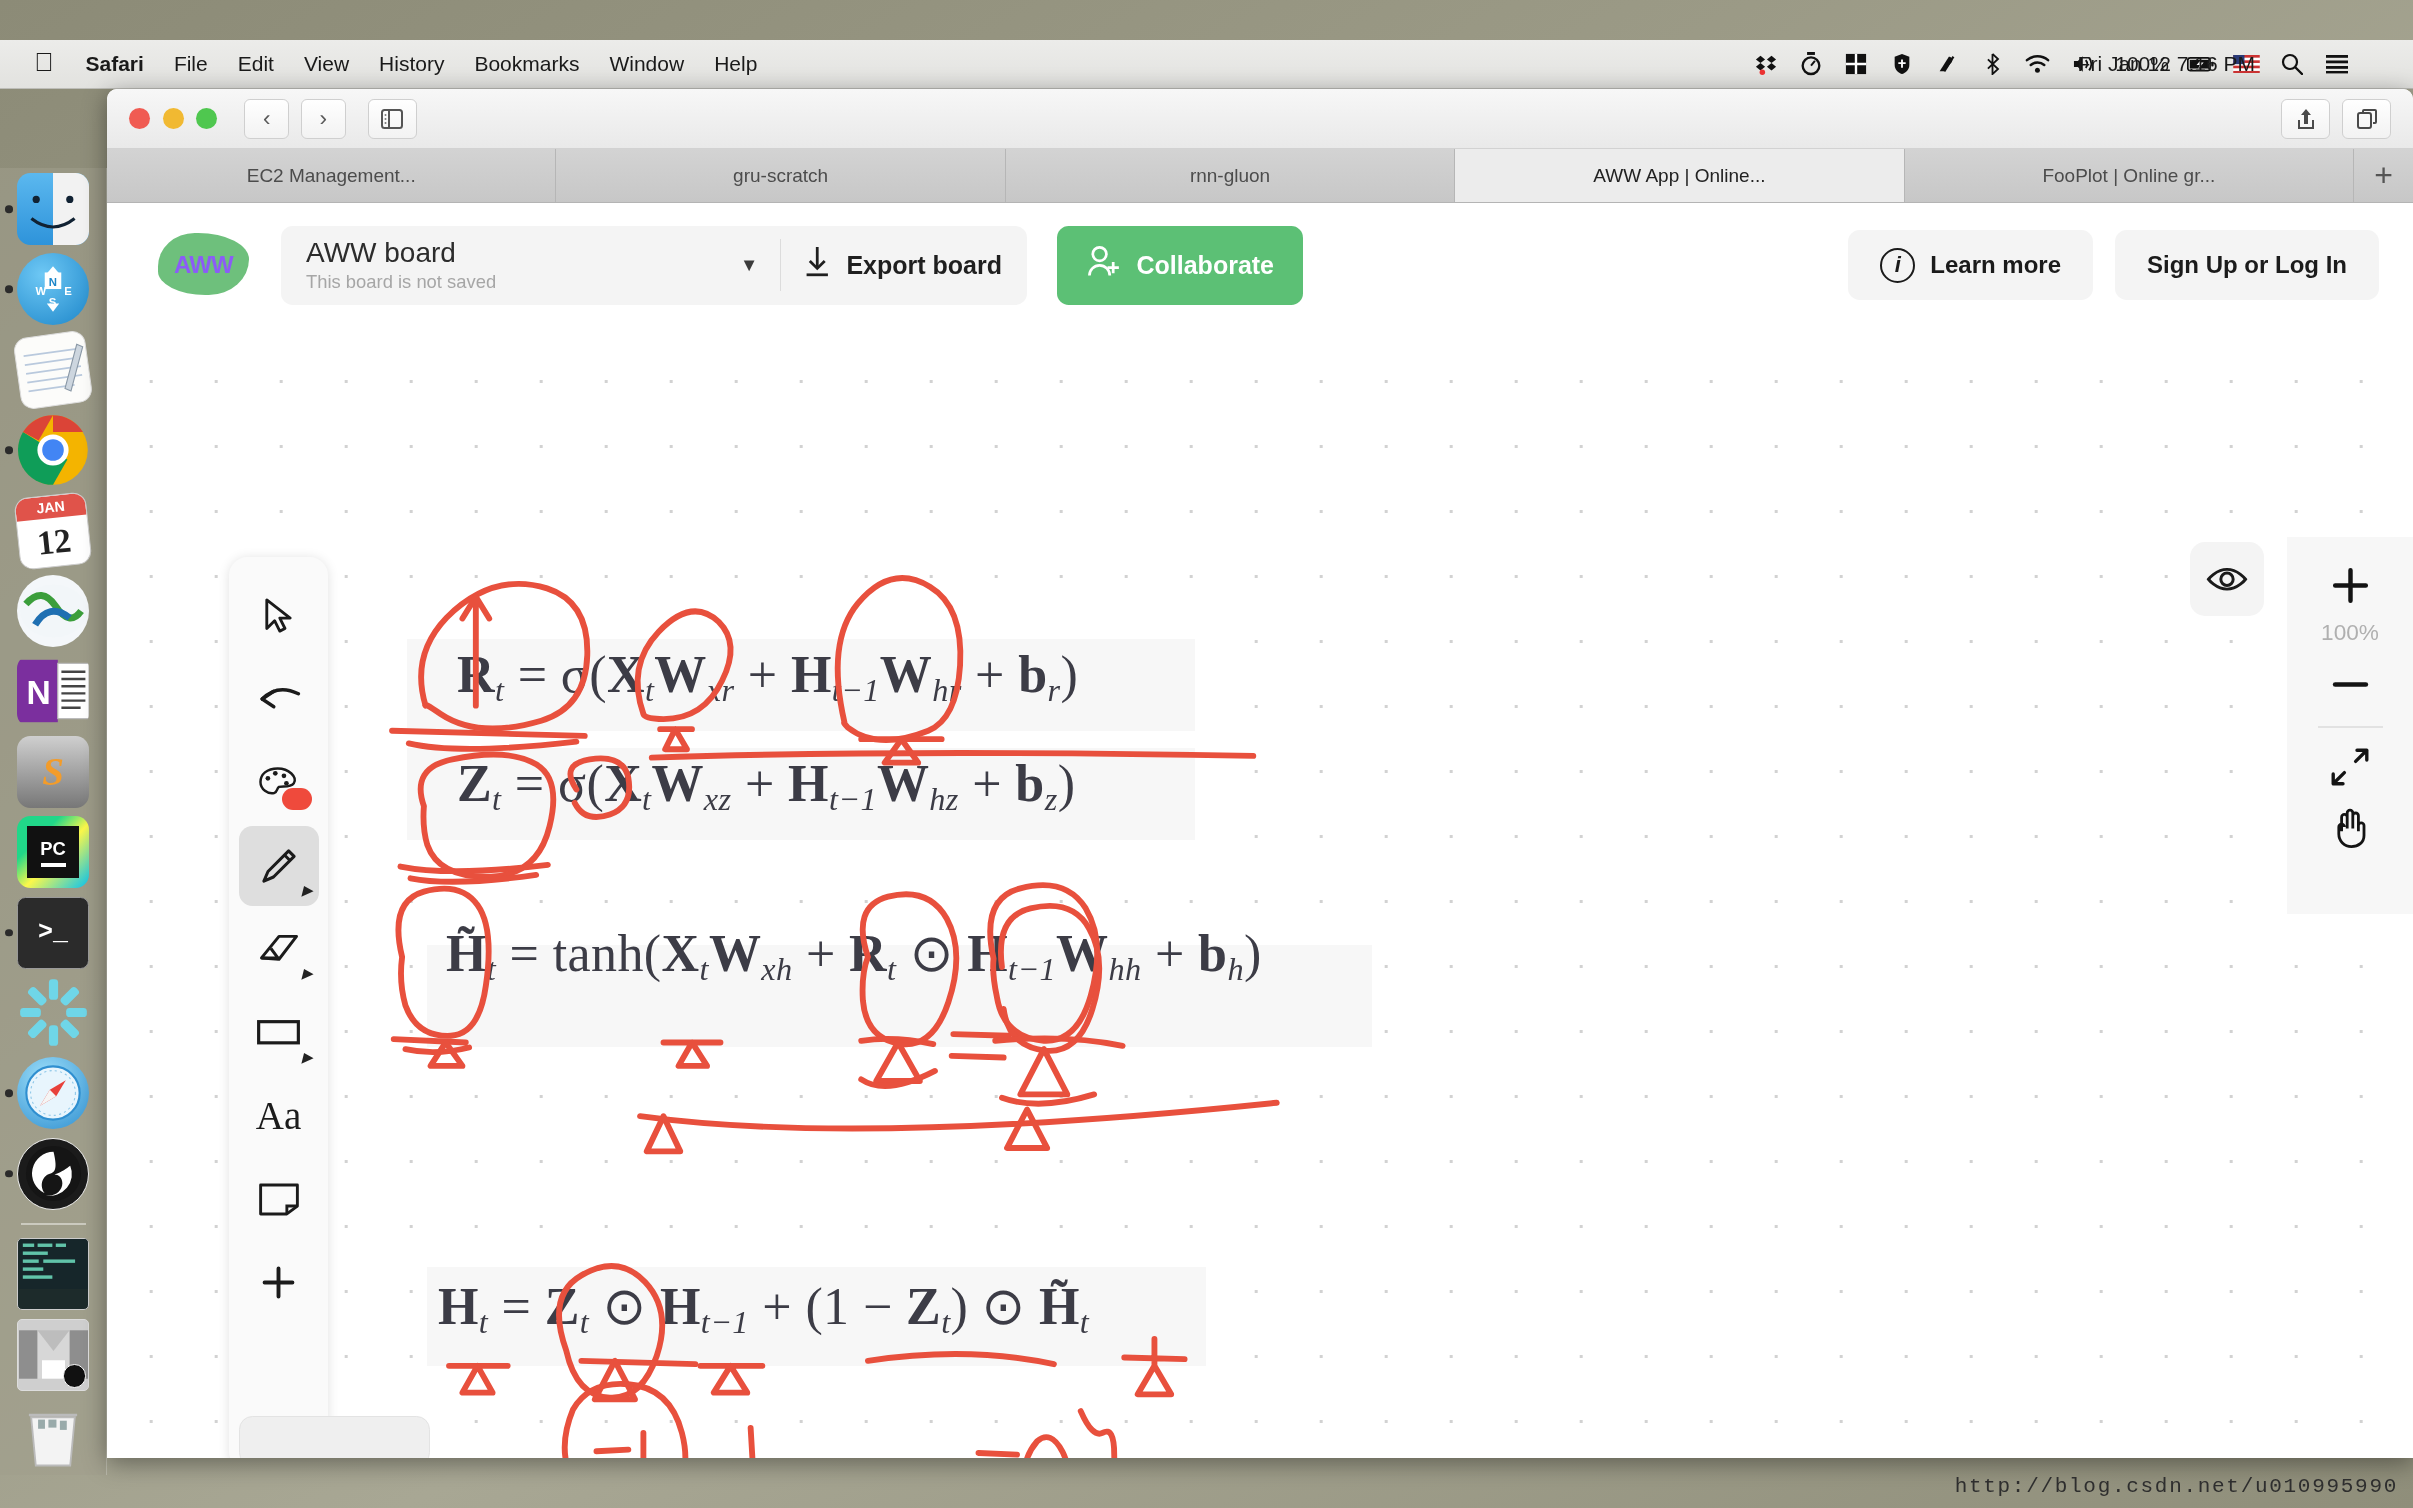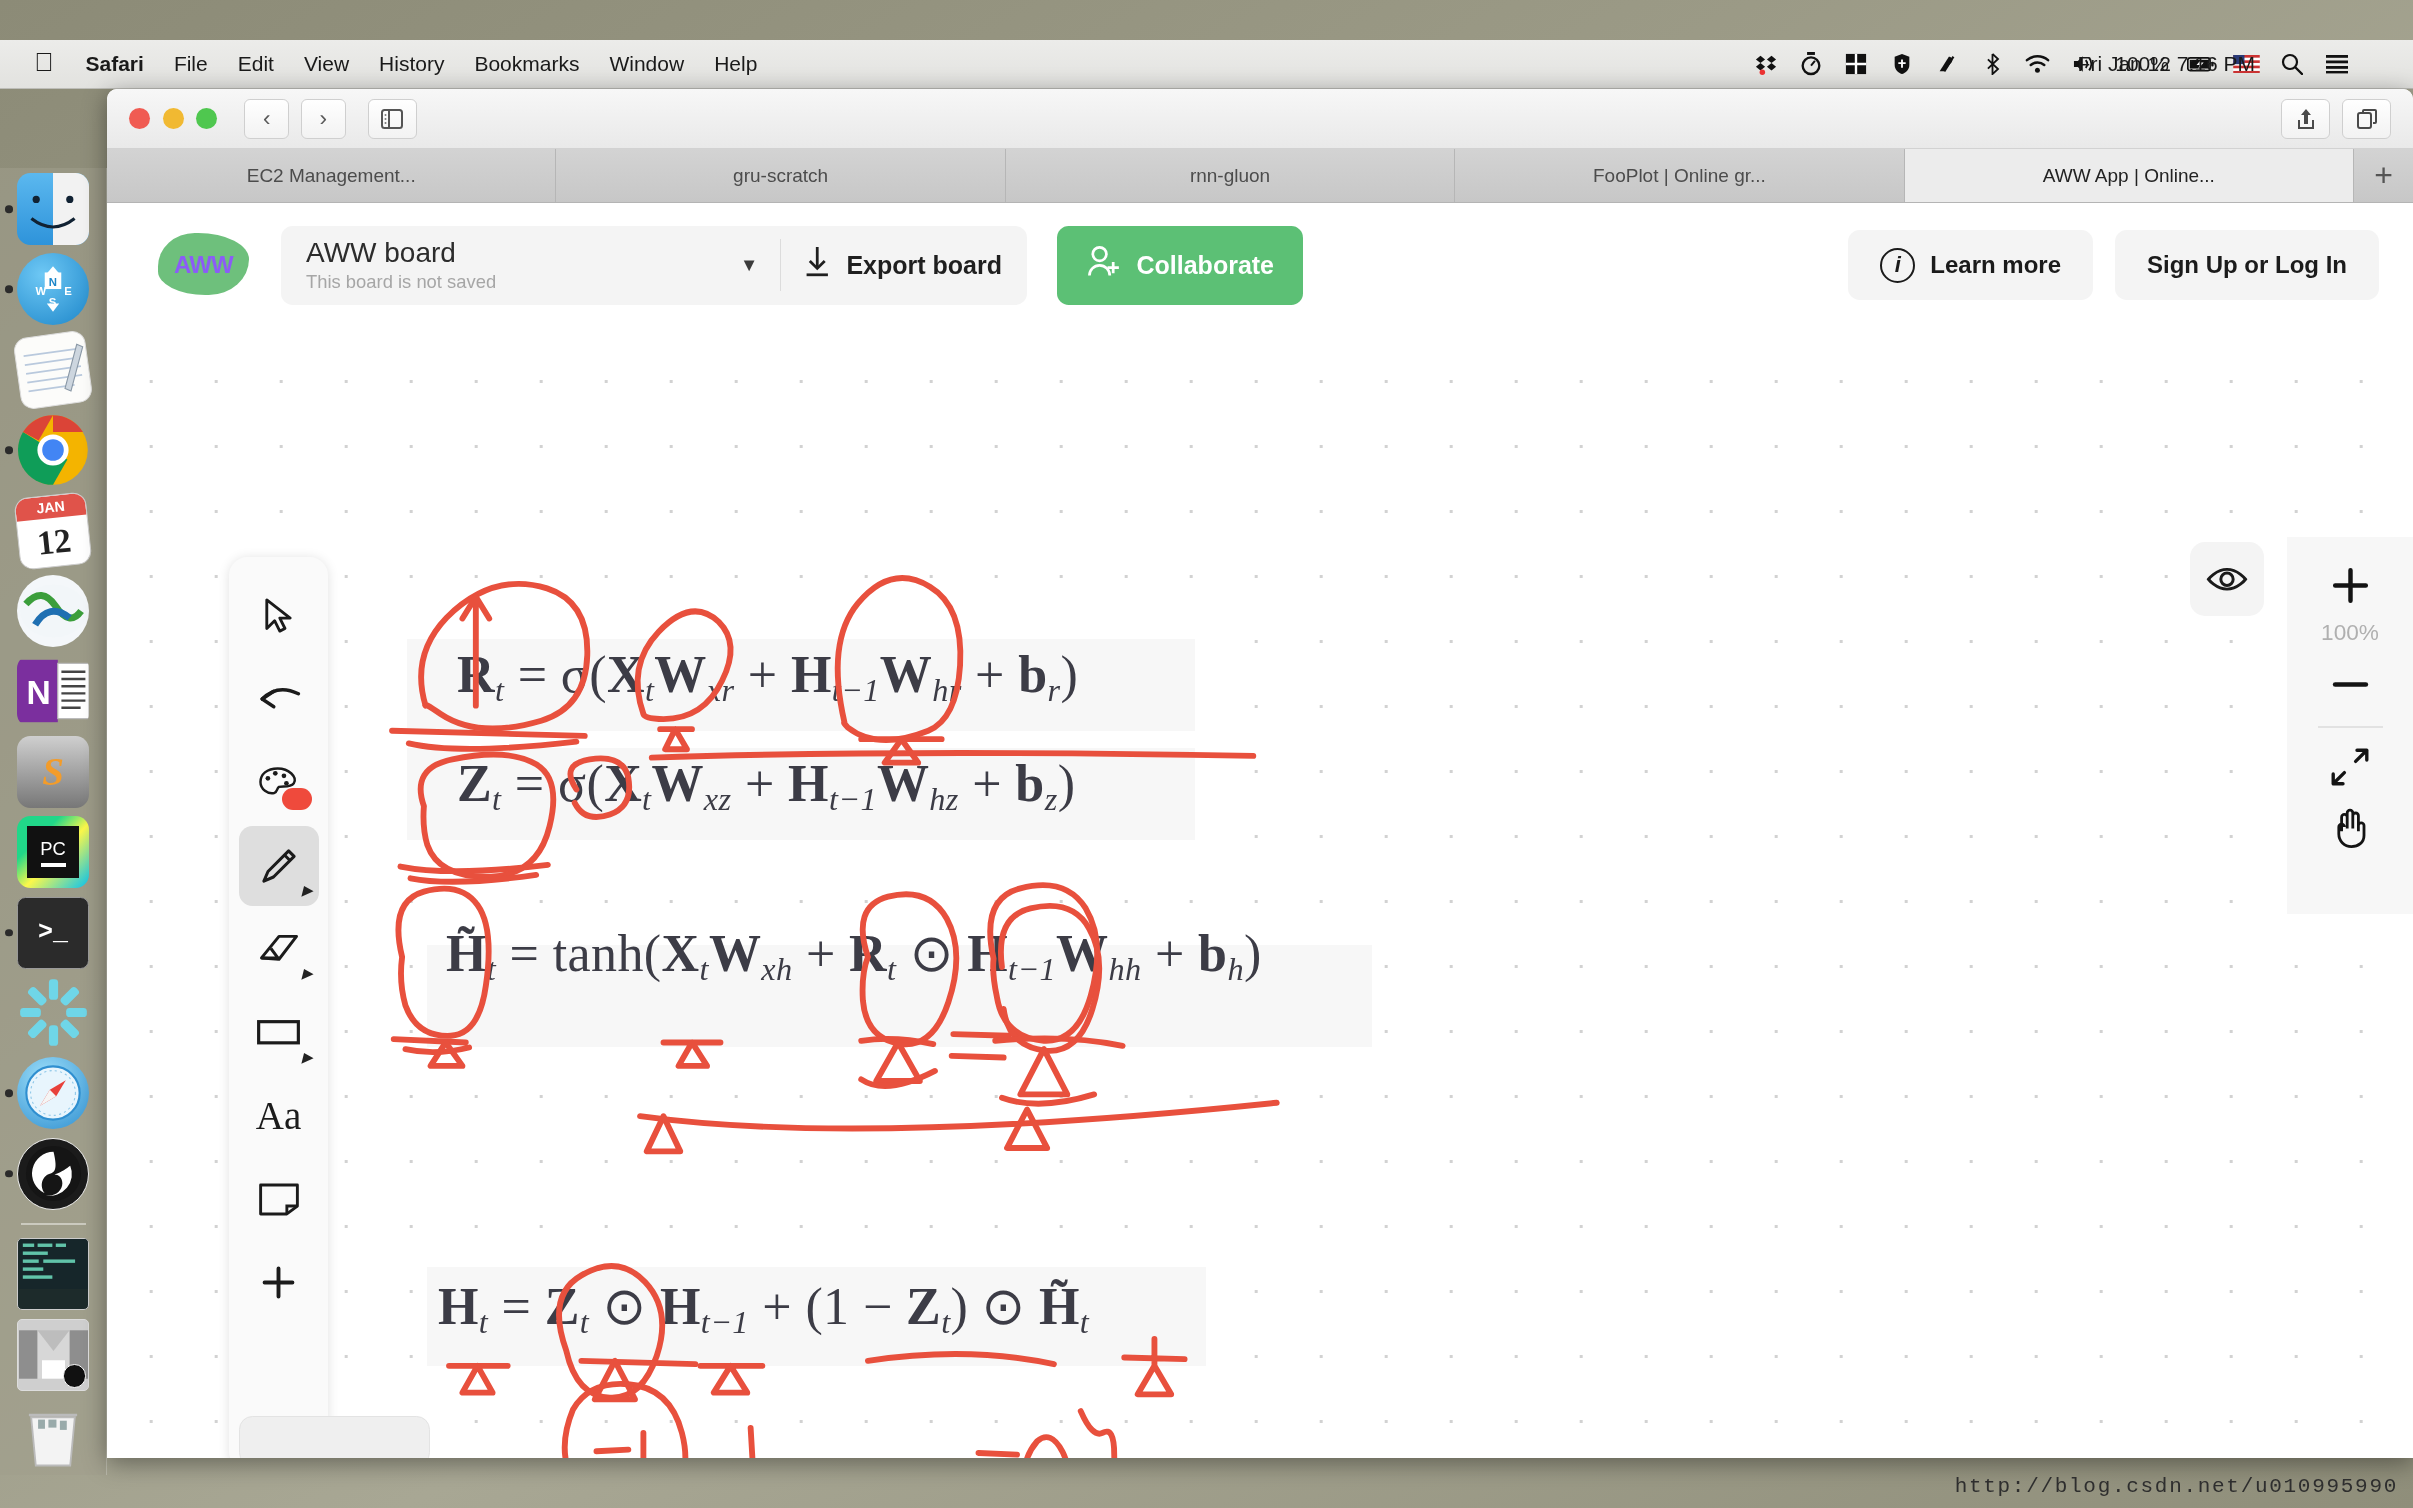--- a/index.html
+++ b/index.html
@@ -364,21 +364,21 @@
   <div class="dock-row">
     <div class="dock-icon" style="background:linear-gradient(#cfcfcf,#777);">
       <div style="font-family:'Liberation Serif',serif;font-size:39px;font-style:italic;color:#f39c2a;">S</div>
     </div>
   </div>
 
   <div class="dock-row">
     <div class="dock-icon" style="background:linear-gradient(135deg,#21d789 0%,#21d789 30%,#fcf84a 55%,#07c3f2 100%);">
       <div style="width:52px;height:52px;background:#111;display:flex;align-items:center;
                   justify-content:center;flex-direction:column;">
-        <span style="color:#fff;font-size:18.4px;font-weight:normal;">PC</span>
+        <span style="color:#fff;font-size:18.4px;font-weight:bold;">PC</span>
         <span style="width:25px;height:3.4px;background:#fff;margin-top:3.4px;"></span>
       </div>
     </div>
   </div>
 
   <div class="dock-row">
     <span class="run-dot"></span>
     <div class="dock-icon" style="background:#2b2b2b;border:1.7px solid #999;border-radius:8.4px;">
       <span style="color:#fff;font-family:'Liberation Mono',monospace;font-size:25px;">&gt;_</span>
     </div>
@@ -508,22 +508,22 @@
             <path d="M6 4V2a1 1 0 0 1 1-1h11a1 1 0 0 1 1 1v11a1 1 0 0 1-1 1h-2" fill="none" stroke="#4a4a4a" stroke-width="2"></path>
           </svg>
       </div>
     </div>
   </div>
 
   <div id="tabbar">
     <div class="tab">EC2 Management...</div>
     <div class="tab">gru-scratch</div>
     <div class="tab">rnn-gluon</div>
+    <div class="tab active">AWW App | Online...</div>
     <div class="tab">FooPlot | Online gr...</div>
-    <div class="tab active">AWW App | Online...</div>
     <div class="newtab">+</div>
   </div>
 
   <div id="aww">
 
     <div id="canvas"></div>
 
     <div class="eqblock" id="eq1wrap"></div>
     <div class="eqblock" id="eq2wrap"></div>
     <div class="eqblock" id="eq3wrap"></div>

